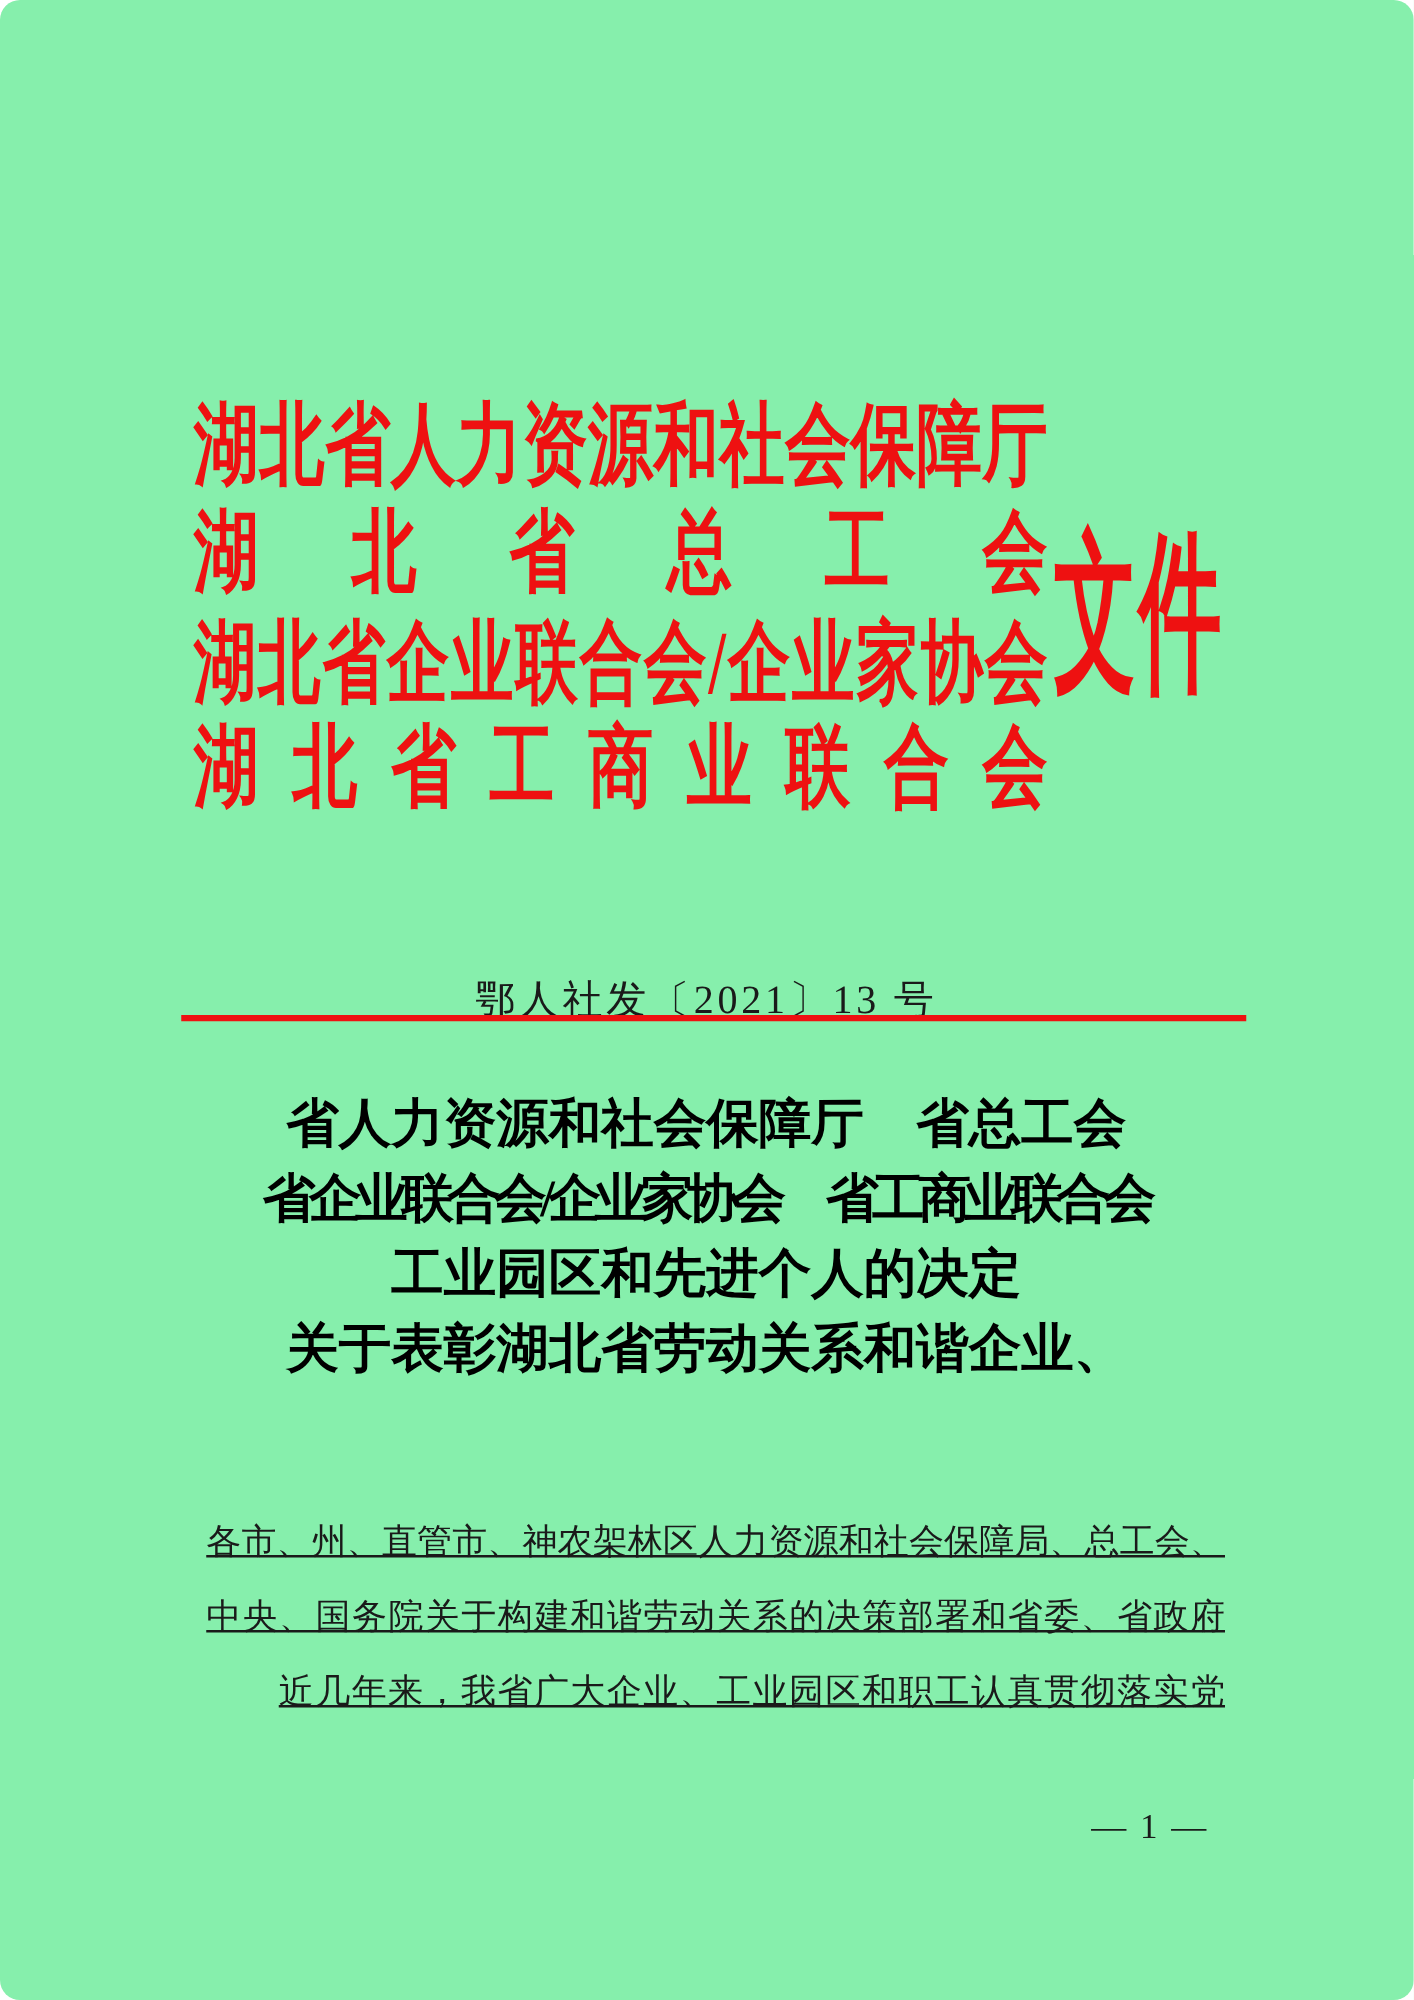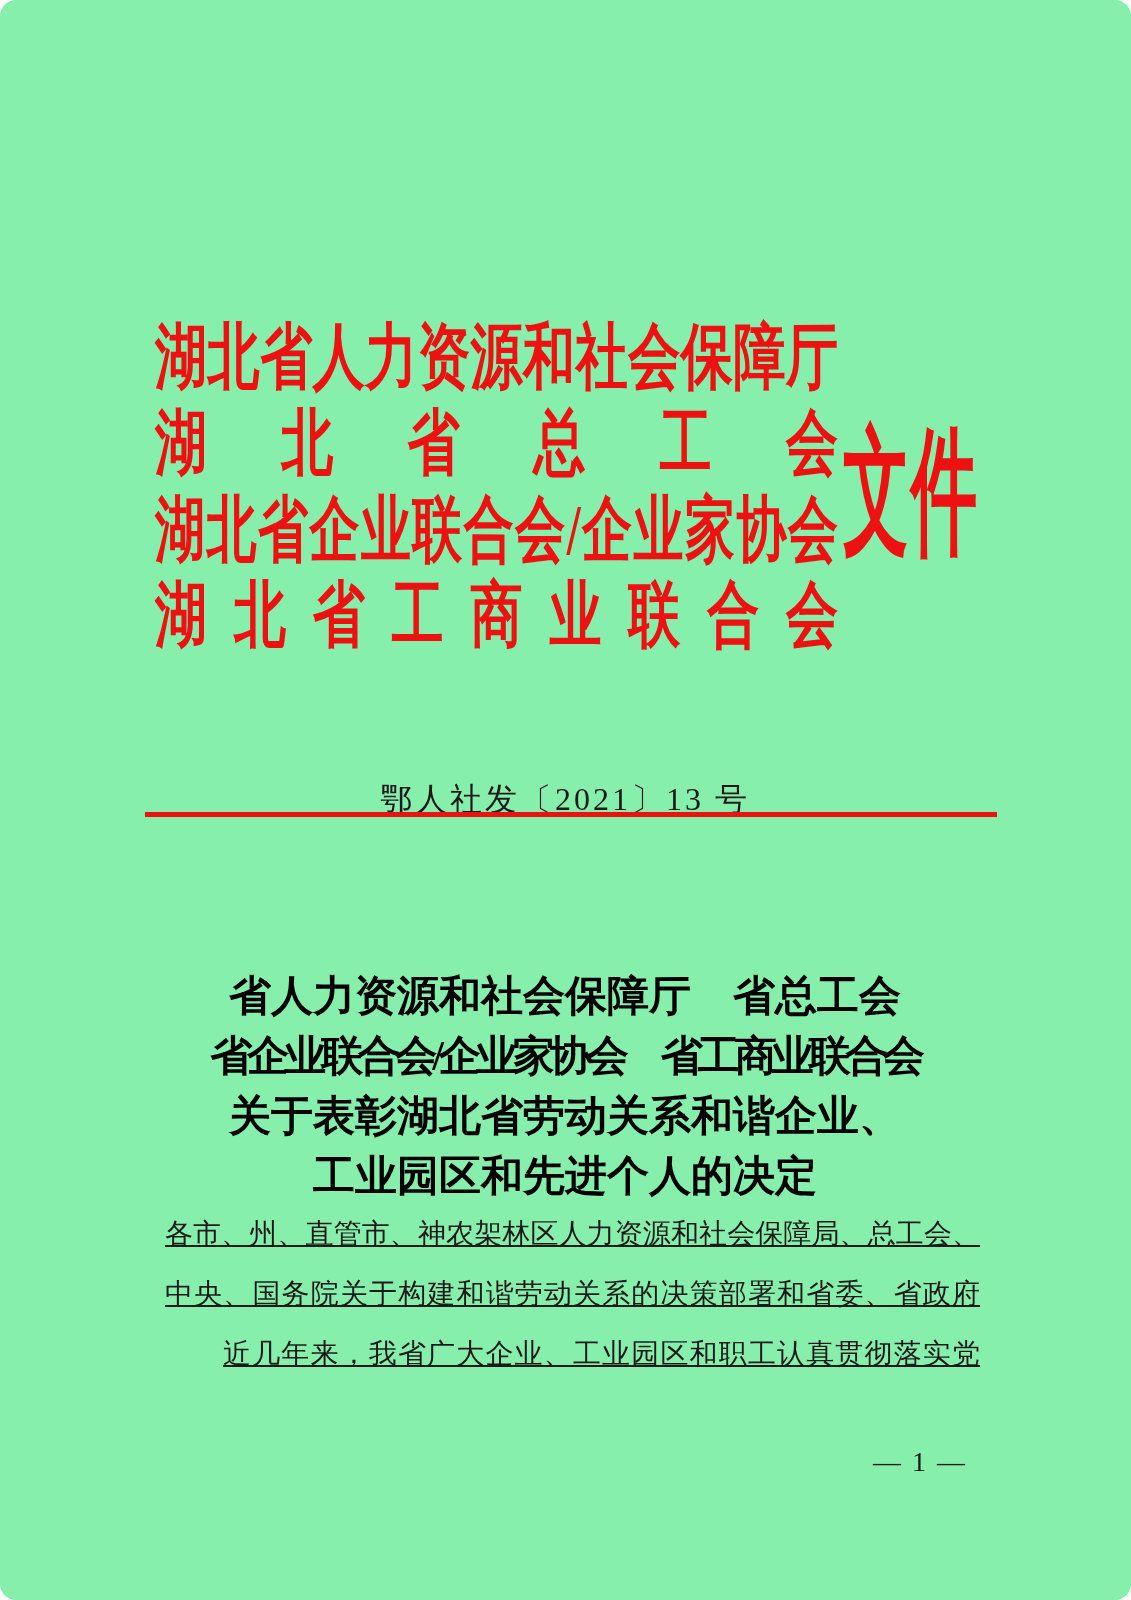--- a/index.html
+++ b/index.html
@@ -41,21 +41,21 @@
     letter-spacing: 3px; color: #1a1a1a; margin-top: 16px;
   }
   .red-rule {
     position: absolute; left: 145px; top: 812px;
     width: 852px; height: 5px;
     background: var(--red, #ee1111);
   }
 
   
   .title-block {
-    position: absolute; left: 105px; width: 920px; top: 966px;
+    position: absolute; left: 105px; width: 920px; top: 870px;
     text-align: center; font-weight: bold; color: #000;
     font-size: 42px; line-height: 60px;
   }
   .title-line.t2 { letter-spacing: -5px; }
 
   
   .body-block {
     position: absolute; left: 165px; width: 815px; top: 1204px;
     font-size: 28px; line-height: 60px; color: #1a1a1a;
   }
@@ -80,22 +80,22 @@
   <div class="org-line l4">湖北省工商业联合会</div>
   <div class="doc-mark">文件</div>
 
   <div class="doc-number">鄂人社发〔2021〕13 号</div>
 
   <div class="red-rule"></div>
 
   <div class="title-block">
     <div class="title-line t1">省人力资源和社会保障厅　省总工会</div>
     <div class="title-line t2">省企业联合会/企业家协会　省工商业联合会</div>
+    <div class="title-line t4">工业园区和先进个人的决定</div>
     <div class="title-line t3">关于表彰湖北省劳动关系和谐企业、</div>
-    <div class="title-line t4">工业园区和先进个人的决定</div>
   </div>
 
   <div class="body-block">
     <div class="body-line">各市、州、直管市、神农架林区人力资源和社会保障局、总工会、</div>
     <div class="body-line">中央、国务院关于构建和谐劳动关系的决策部署和省委、省政府</div>
     <div class="body-line indent">近几年来，我省广大企业、工业园区和职工认真贯彻落实党</div>
   </div>
 
   <div class="page-number">— 1 —</div>
 

